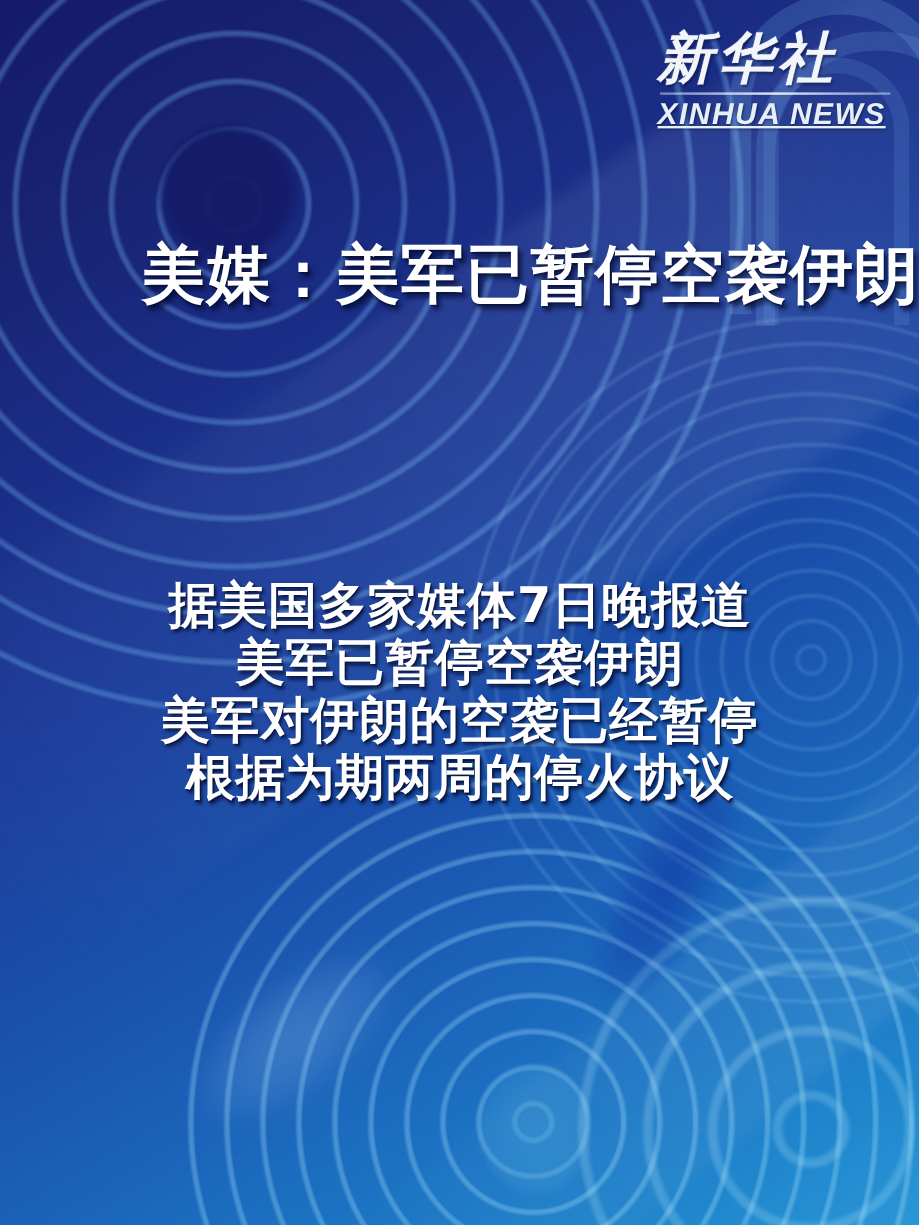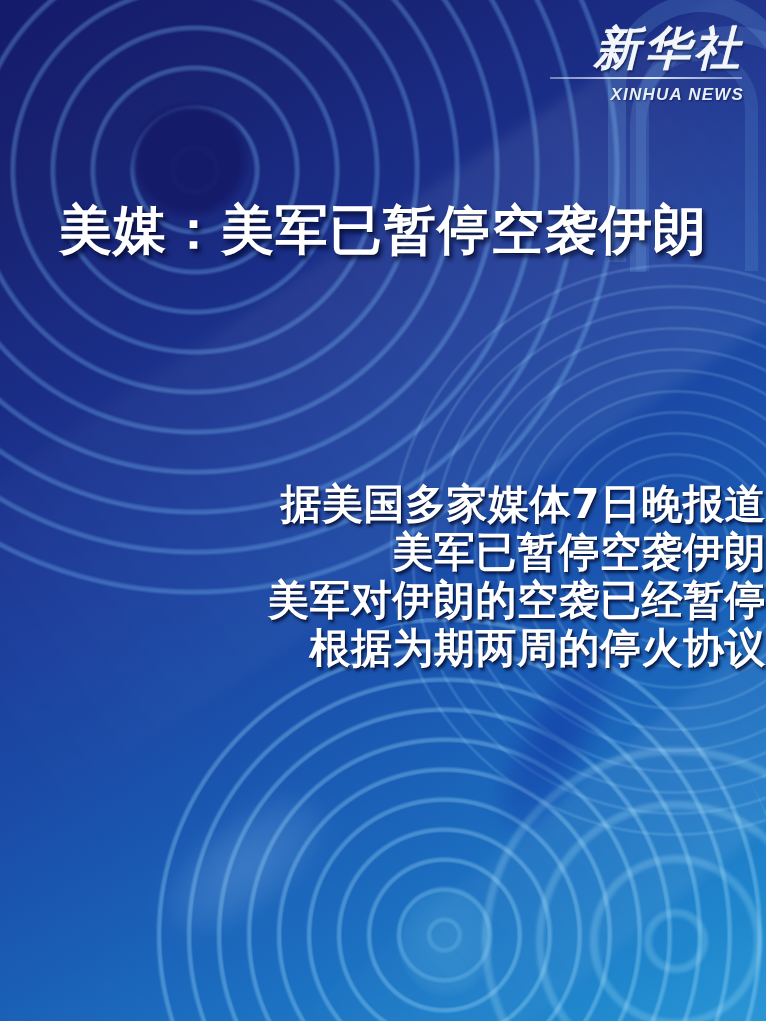--- a/index.html
+++ b/index.html
@@ -195,21 +195,21 @@
         rgba(190,225,255,0) 78%);
     filter: blur(10px);
   }
 
   
   .logo {
     position: absolute;
     right: 22px;
     top: 24px;
     width: 196px;
-    text-align: right;
+    text-align: left;
     z-index: 6;
   }
   .logo-cn {
     display: block;
     font-family: "Liberation Serif", "DejaVu Serif", serif;
     font-weight: bold;
     font-style: italic;
     font-size: 46px;
     line-height: 50px;
     letter-spacing: 4px;
@@ -221,35 +221,36 @@
     display: block;
     height: 2px;
     margin: 3px 2px 2px 2px;
     background: linear-gradient(90deg, rgba(225,238,250,0.45), rgba(235,244,252,0.95), rgba(225,238,250,0.45));
   }
   .logo-en {
     display: block;
     font-family: "Liberation Sans", sans-serif;
     font-weight: bold;
     font-style: italic;
-    font-size: 17px;
+    font-size: 25px;
     line-height: 28px;
     letter-spacing: 1.2px;
     color: #e6eef8;
     text-shadow: 1px 1px 2px rgba(0,10,40,0.5);
     white-space: nowrap;
+    text-decoration: underline;
   }
 
   
   .headline {
     position: absolute;
     left: 0;
     right: 0;
     top: 196px;
-    text-align: center;
+    text-align: right;
     z-index: 5;
     text-decoration: underline;
   }
   .headline-text {
     display: inline-block;
     font-family: "DejaVu Sans", "Liberation Sans", sans-serif;
     font-weight: bold;
     font-size: 53px;
     line-height: 68px;
     letter-spacing: 1px;
@@ -257,21 +258,21 @@
     text-shadow: 3px 4px 4px rgba(3,10,45,0.75), 1px 1px 0 rgba(3,10,45,0.5);
     white-space: nowrap;
   }
 
   
   .body-copy {
     position: absolute;
     left: 0;
     right: 0;
     top: 480px;
-    text-align: right;
+    text-align: center;
     z-index: 5;
   }
   .body-line {
     display: block;
     font-family: "DejaVu Sans", "Liberation Sans", sans-serif;
     font-weight: bold;
     font-size: 41px;
     line-height: 48px;
     letter-spacing: 0.5px;
     color: #ffffff;

